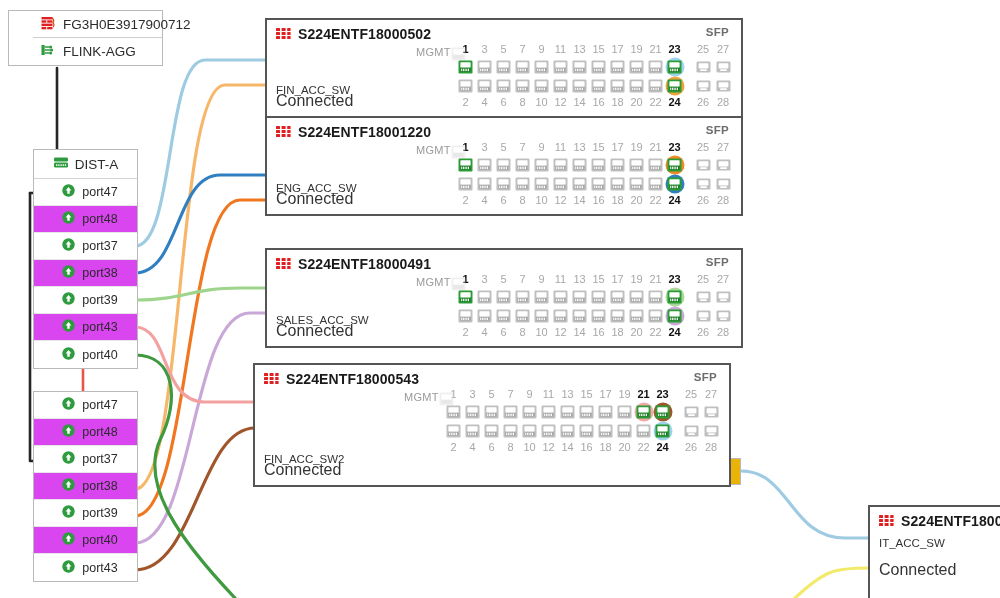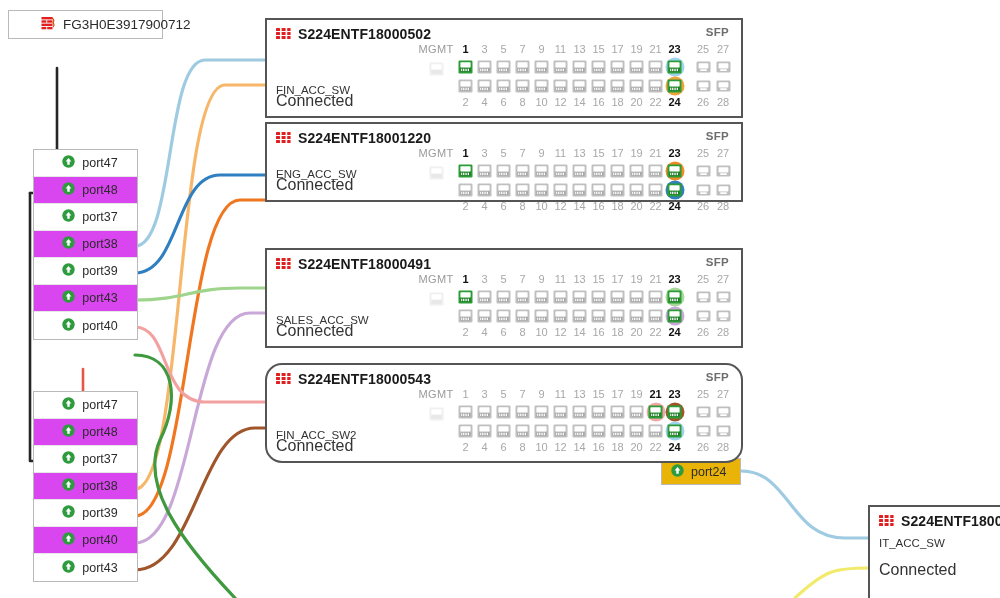--- a/index.html
+++ b/index.html
@@ -67,21 +67,21 @@
   .sw-status{
     position:absolute;left:9px;bottom:6px;font-size:16px;color:#333;
   }
   .sfp-label{
     position:absolute;right:12px;top:6px;font-size:11.5px;color:#6d6d6d;
     font-weight:bold;letter-spacing:.3px;
   }
 
   
   .matrix{position:absolute;right:8px;top:22px;display:flex;align-items:flex-start;}
-  .mgmt-col{display:flex;flex-direction:column;align-items:center;width:40px;}
+  .mgmt-col{display:flex;flex-direction:row;align-items:center;width:40px;}
   .mgmt-lbl{font-size:11px;color:#9a9a9a;height:15px;line-height:15px;letter-spacing:.3px;}
   .mgmt-ico{margin-top:2px;}
   .grid-col{display:flex;flex-direction:column;align-items:center;width:19px;}
   .grid-col.sfpcol{width:20px;justify-content:flex-end;}
   .gap{width:9px;}
   .num{font-size:11px;color:#a8a8a8;height:15px;line-height:15px;}
   .num.on{color:#111;font-weight:bold;}
   .cell{height:19px;display:flex;align-items:center;justify-content:center;position:relative;}
   .halo{
     position:absolute;width:19px;height:19px;border-radius:50%;left:50%;top:50%;
@@ -134,23 +134,49 @@
           <rect x="0.5" y="4.3" width="4.8" height="2.4" fill="#e02020"></rect>
           <rect x="6.2" y="4.3" width="5.3" height="2.4" fill="#e02020"></rect>
           <rect x="0.5" y="7.6" width="11" height="2.4" fill="#e02020"></rect>
           <rect x="0.5" y="10.9" width="4.8" height="2.4" fill="#e02020"></rect>
           <rect x="6.2" y="10.9" width="5.3" height="2.4" fill="#e02020"></rect>
           <path d="M11 2 q3 2 1 5 q2 2 0 4" stroke="#d04000" stroke-width="1.1" fill="none"></path>
         </svg>
       </span>
       <span>FG3H0E3917900712</span>
     </div>
+    <div class="toprow">
+      <span>
+        <svg width="15" height="14" viewBox="0 0 15 14">
+          <rect x="0.5" y="2" width="3.2" height="10" fill="#2e9b3e"></rect>
+          <path d="M4 4 H8 M4 7 H9 M4 10 H8" stroke="#2e9b3e" stroke-width="1.4"></path>
+          <circle cx="9.6" cy="4" r="1.6" fill="#2e9b3e"></circle>
+          <circle cx="10.6" cy="7" r="1.6" fill="#2e9b3e"></circle>
+          <circle cx="9.6" cy="10" r="1.6" fill="#2e9b3e"></circle>
+        </svg>
+      </span>
+      <span>FLINK-AGG</span>
+    </div>
   </div>
 
   <div class="card distbox" id="dista" style="left:33px;top:149px;">
+    <div class="dist-head">
+      <span>
+        <svg width="16" height="13" viewBox="0 0 16 13">
+          <rect x="1" y="1.5" width="14" height="4" rx="1.2" fill="#2e9b3e"></rect>
+          <rect x="1" y="6.5" width="14" height="5" rx="1.2" fill="#2e9b3e"></rect>
+          <rect x="3" y="8.3" width="1.3" height="1.6" fill="#fff"></rect>
+          <rect x="5.2" y="8.3" width="1.3" height="1.6" fill="#fff"></rect>
+          <rect x="7.4" y="8.3" width="1.3" height="1.6" fill="#fff"></rect>
+          <rect x="9.6" y="8.3" width="1.3" height="1.6" fill="#fff"></rect>
+          <rect x="11.8" y="8.3" width="1.3" height="1.6" fill="#fff"></rect>
+        </svg>
+      </span>
+      <span>DIST-A</span>
+    </div>
     <div class="port-row">
       <span>
         <svg width="13" height="13" viewBox="0 0 13 13">
             <circle cx="6.5" cy="6.5" r="6.2" fill="#2e9b3e"></circle>
             <path d="M6.5 3 L9.4 6.4 H7.7 V9.8 H5.3 V6.4 H3.6 Z" fill="#fff"></path>
           </svg>
       </span>
       <span>port47</span>
     </div>
     <div class="port-row alt">
@@ -737,21 +763,21 @@
               <rect x="0.5" y="1.5" width="14" height="11" rx="1.3" fill="#bfbfbf"></rect>
               <rect x="2.6" y="3.3" width="9.8" height="5.2" rx="0.8" fill="#ffffff"></rect>
               <rect x="4.2" y="9.3" width="6.6" height="1.6" rx="0.5" fill="#ffffff"></rect>
             </svg>
           </div>
           <div class="num">28</div>
         </div>
       </div>
   </div>
 
-  <div class="switch" id="sw1" style="left:265px;top:122px;width:478px;height:80px;">
+  <div class="switch" id="sw1" style="left:265px;top:116px;width:478px;height:100px;">
     <div class="sw-title">
       <span>
         <svg width="15" height="11" viewBox="0 0 15 11">
           <rect x="0" y="0" width="4" height="3" rx="0.6" fill="#e02020"></rect>
             <rect x="5.6" y="0" width="4" height="3" rx="0.6" fill="#e02020"></rect>
             <rect x="11.2" y="0" width="3.4" height="3" rx="0.6" fill="#e02020"></rect>
           <rect x="0" y="4" width="4" height="3" rx="0.6" fill="#e02020"></rect>
             <rect x="5.6" y="4" width="4" height="3" rx="0.6" fill="#e02020"></rect>
             <rect x="11.2" y="4" width="3.4" height="3" rx="0.6" fill="#e02020"></rect>
           <rect x="0" y="8" width="4" height="3" rx="0.6" fill="#e02020"></rect>
@@ -1655,21 +1681,21 @@
               <rect x="0.5" y="1.5" width="14" height="11" rx="1.3" fill="#bfbfbf"></rect>
               <rect x="2.6" y="3.3" width="9.8" height="5.2" rx="0.8" fill="#ffffff"></rect>
               <rect x="4.2" y="9.3" width="6.6" height="1.6" rx="0.5" fill="#ffffff"></rect>
             </svg>
           </div>
           <div class="num">28</div>
         </div>
       </div>
   </div>
 
-  <div class="switch" id="sw3" style="left:265px;top:363px;width:478px;height:100px;border-radius:17px;">
+  <div class="switch" id="sw3" style="left:253px;top:363px;width:478px;height:124px;">
     <div class="sw-title">
       <span>
         <svg width="15" height="11" viewBox="0 0 15 11">
           <rect x="0" y="0" width="4" height="3" rx="0.6" fill="#e02020"></rect>
             <rect x="5.6" y="0" width="4" height="3" rx="0.6" fill="#e02020"></rect>
             <rect x="11.2" y="0" width="3.4" height="3" rx="0.6" fill="#e02020"></rect>
           <rect x="0" y="4" width="4" height="3" rx="0.6" fill="#e02020"></rect>
             <rect x="5.6" y="4" width="4" height="3" rx="0.6" fill="#e02020"></rect>
             <rect x="11.2" y="4" width="3.4" height="3" rx="0.6" fill="#e02020"></rect>
           <rect x="0" y="8" width="4" height="3" rx="0.6" fill="#e02020"></rect>

